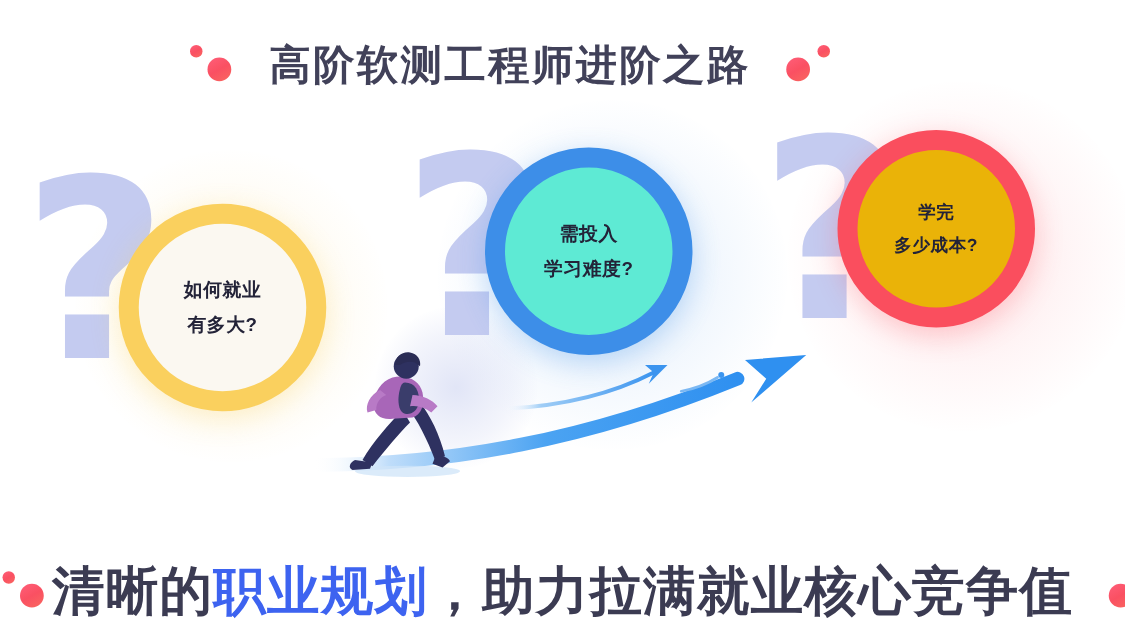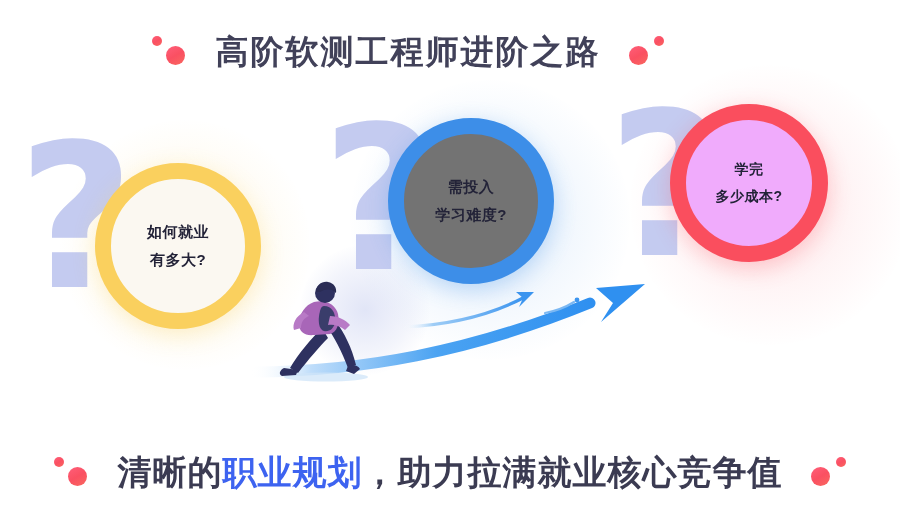--- a/index.html
+++ b/index.html
@@ -77,44 +77,44 @@
   }
   .ring-yellow{
     left:95px;top:163px;width:166px;height:166px;
     border:16px solid #fad05e;
     background:#fbf8f1;
     box-shadow:0 6px 22px rgba(250,208,94,.30);
   }
   .ring-blue{
     left:388px;top:118px;width:166px;height:166px;
     border:16px solid #3d8ee8;
-    background:#737373;
+    background:#5eead4;
     box-shadow:0 6px 22px rgba(61,142,232,.30);
   }
   .ring-red{
     left:670px;top:104px;width:158px;height:158px;
     border:16px solid #fa4e5e;
-    background:#f0abfc;
+    background:#eab308;
     box-shadow:0 6px 22px rgba(250,78,94,.28);
   }
   .ring-red .line{font-size:14px;}
 
   
   .arrows{position:absolute;left:0;top:0;width:900px;height:508px;pointer-events:none;}
 
   
   .runner{position:absolute;left:268px;top:276px;width:120px;height:110px;}
 
   
   .footer-row{
     position:absolute;left:0;top:440px;width:900px;height:66px;
     display:flex;align-items:center;justify-content:center;gap:22px;
   }
   .footer-text{
-    font-size:34px;font-weight:bold;letter-spacing:1px;
+    font-size:42px;font-weight:bold;letter-spacing:1px;
     color:#3b3b52;white-space:nowrap;
   }
   .footer-text .hl{color:#3d63f0;}
 </style>
 </head>
 <body>
 
 <div id="stage">
 
   <div class="bloom bloom-yellow"></div>

